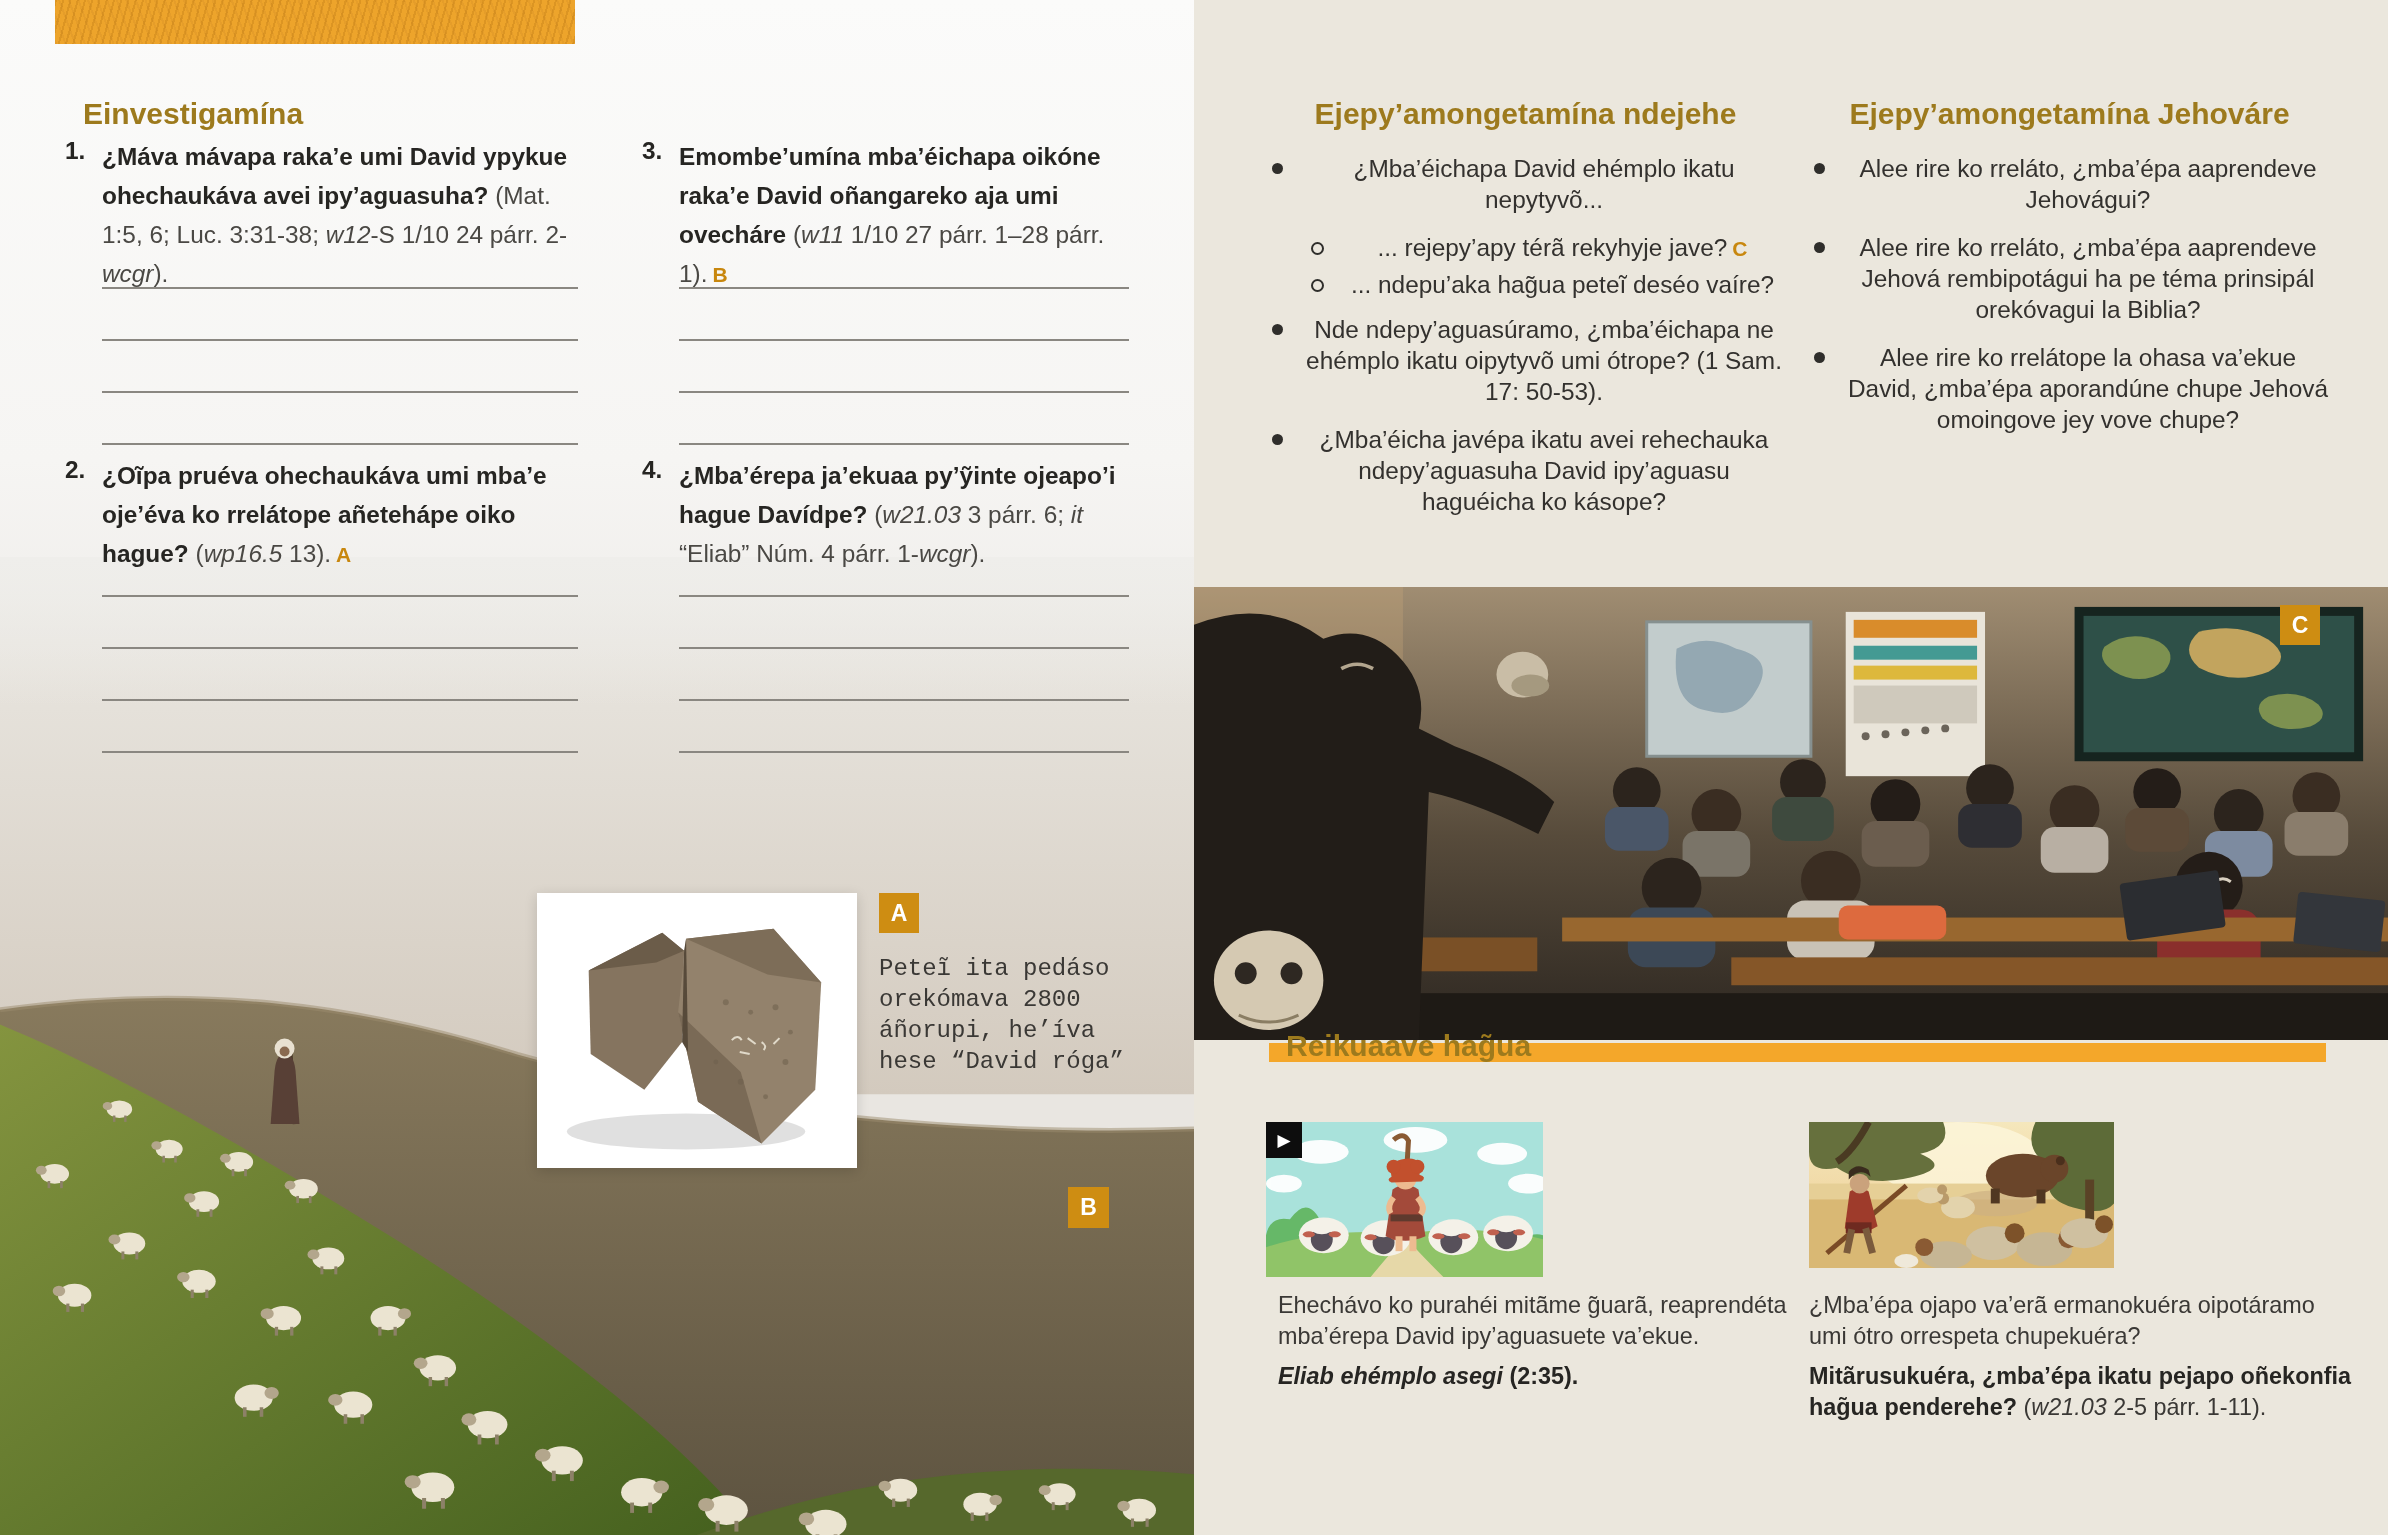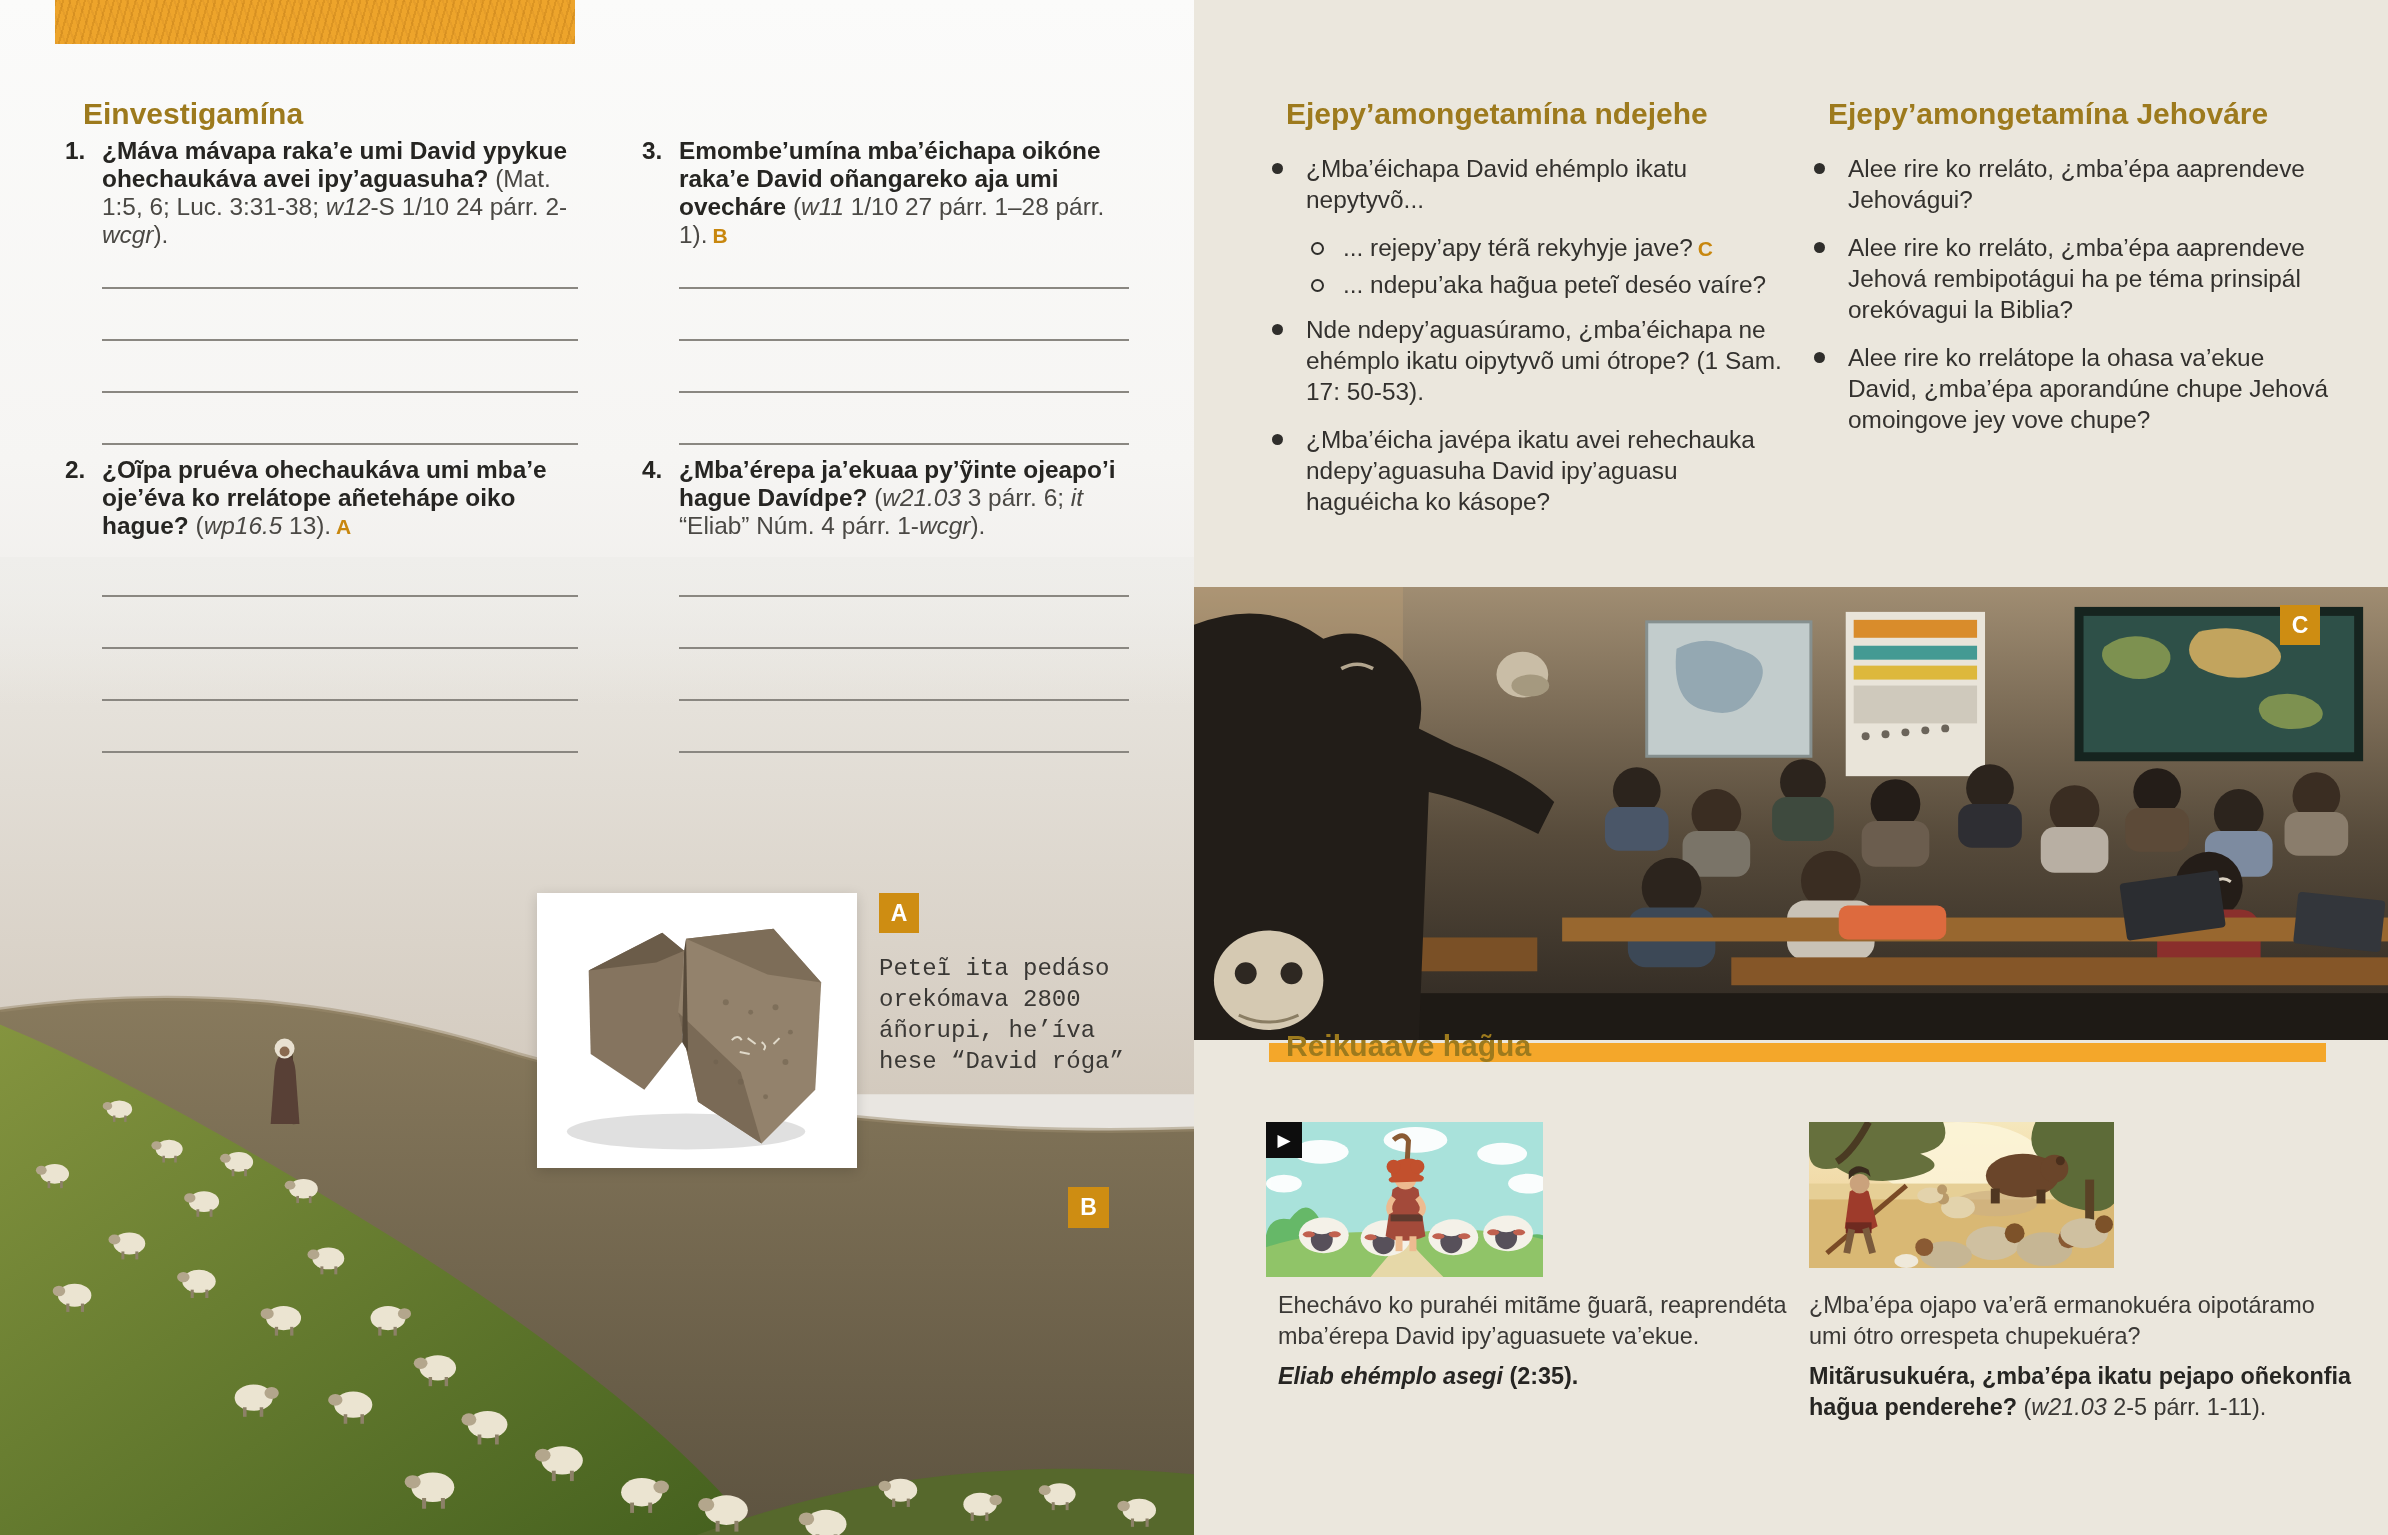--- a/index.html
+++ b/index.html
@@ -9,39 +9,39 @@
   #left-page{position:absolute;left:0;top:0;width:1194px;height:1535px;
     background:linear-gradient(180deg,#fbfbfa 0%,#f6f5f3 30%,#efedea 42%,#e9e6e1 52%);}
   .orange-banner{position:absolute;left:55px;top:0;width:520px;height:44px;
     background:
       repeating-linear-gradient(105deg,rgba(176,110,14,.28) 0 2px,rgba(0,0,0,0) 2px 7px),
       repeating-linear-gradient(70deg,rgba(221,150,40,.5) 0 2px,rgba(0,0,0,0) 2px 9px),
       #eda42b;}
   .gold-title{position:absolute;margin:17px;font-size:30px;font-weight:700;color:#9d7a1d;}
   .question{position:absolute;}
   .qnum{position:absolute;left:-37px;top:0;font-weight:700;font-size:24.4px;color:#262522;}
-  .qtext{margin:0;font-size:24.4px;line-height:28px;color:#4a4844;}
+  .qtext{margin:0;font-size:24.4px;line-height:39px;color:#4a4844;}
   .seg-b{font-weight:700;color:#262522;}
   .seg-i{font-style:italic;}
   .seg-bi{font-weight:700;font-style:italic;color:#262522;}
   .seg-n{}
   .seg-label{color:#c8870e;font-weight:700;font-size:21px;margin-left:5px;}
   .answer-lines{position:absolute;}
   .ans-line{height:50px;border-bottom:2px solid #8a8781;}
   .photo{position:absolute;}
   .photo svg{display:block;width:100%;height:100%;}
   .stone-box{position:absolute;left:537px;top:893px;width:320px;height:275px;background:#fff;
     box-shadow:0 3px 12px rgba(0,0,0,.15);}
   .ref-label{position:absolute;width:40px;height:40px;background:#ce8d12;color:#fff;
     display:flex;align-items:center;justify-content:center;font-weight:700;font-size:23px;}
   .fig-caption{position:absolute;left:879px;top:953px;width:265px;margin:0;
     font-size:24px;line-height:31px;color:#3a3835;font-family:Liberation Mono, monospace;}
   
   #right-page{position:absolute;left:1194px;top:0;width:1194px;height:1535px;background:#ebe7dd;}
-  .col{position:absolute;}
+  .col{position:absolute;text-align:center;}
   .bullets{margin-top:22px;}
   .bullet{position:relative;margin:0 0 17px 0;padding-left:37px;
     font-size:24.4px;line-height:31px;color:#33312e;}
   .bullet.sub{padding-left:74px;margin-bottom:5px;}
   .dot{position:absolute;left:3px;top:10px;width:11px;height:11px;border-radius:50%;background:#2f2e2b;}
   .ring{position:absolute;left:42px;top:10px;width:9px;height:9px;border-radius:50%;
     background:transparent;border:2.5px solid #2f2e2b;}
   .divider-bar{position:absolute;left:75px;top:1043px;width:1057px;height:19px;background:#f4a72a;}
   .thumb{position:absolute;overflow:hidden;}
   .thumb svg{display:block;width:100%;height:100%;}

